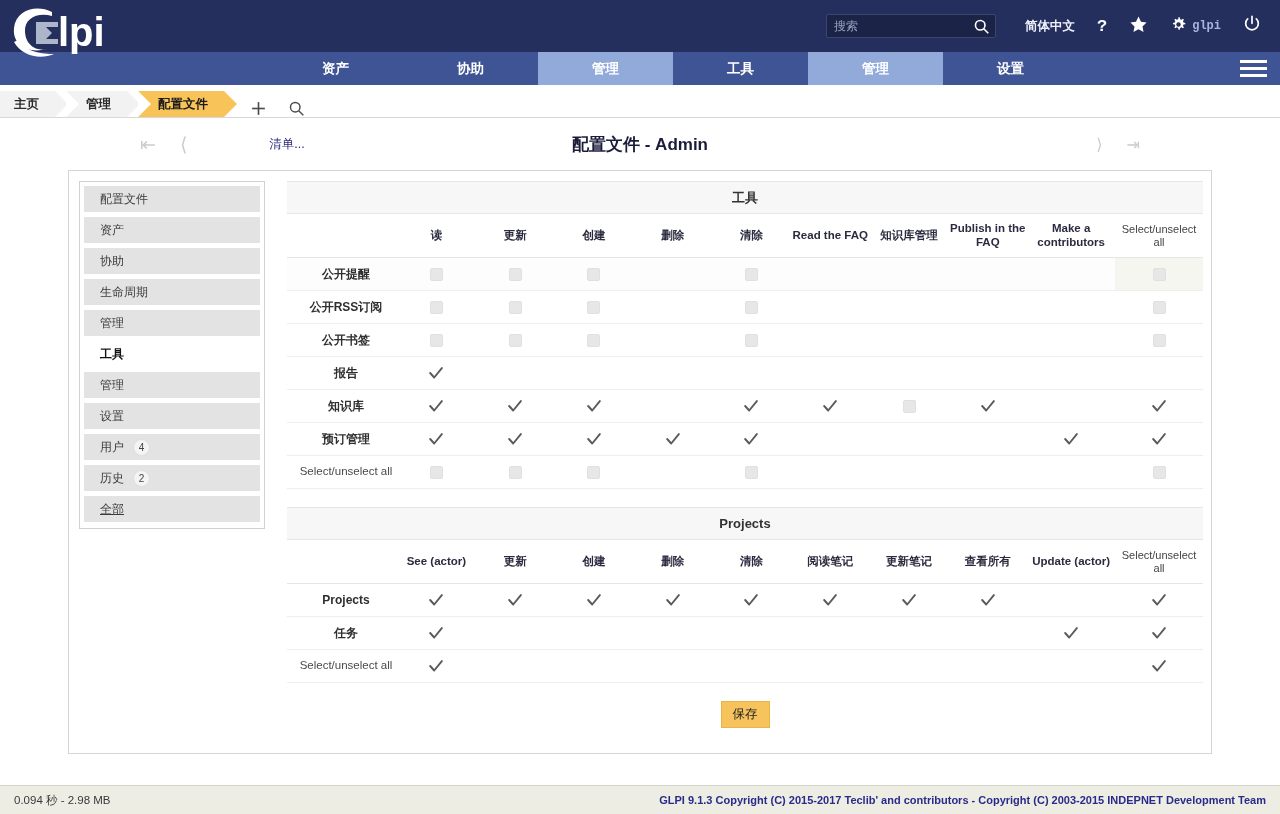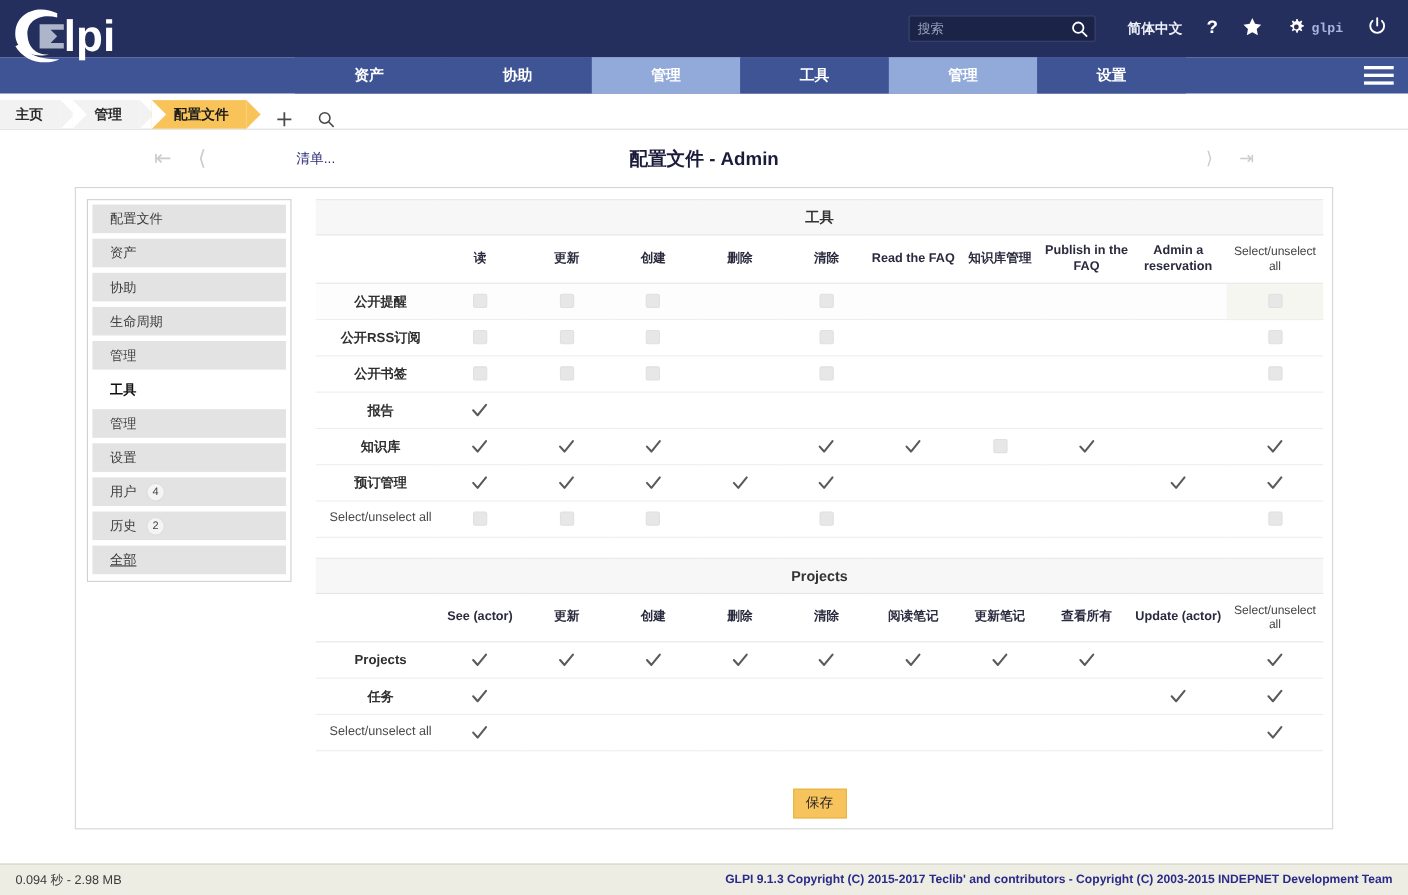--- a/index.html
+++ b/index.html
@@ -172,21 +172,20 @@
     border:1px solid #e0e0e0; border-radius:2px; cursor:pointer;
     vertical-align:middle;
   }
   .chk { display:inline-block; width:18px; height:18px; vertical-align:middle; }
 
   .saverow { text-align:center; padding-top:18px; }
   .save-btn {
     display:inline-block; background:#f6c35c; color:#1f1f1f; font-size:12.5px;
     padding:4px 11px; border:1px solid #e8b443; cursor:pointer;
     font-family:"Liberation Sans", sans-serif;
-    margin-top:16px;
   }
 
   
   .footer {
     position:absolute; left:0; right:0; bottom:0; height:29px;
     background:#eeede4; border-top:1px solid #d4d3c8;
     display:flex; align-items:center; padding:0 14px;
   }
   .foot-left { font-size:11.5px; color:#3a3a3a; }
   .foot-right {
@@ -390,21 +389,21 @@
           <tr class="col-head">
             <th class="first"></th>
             <th class="">读</th>
             <th class="">更新</th>
             <th class="">创建</th>
             <th class="">删除</th>
             <th class="">清除</th>
             <th class="">Read the FAQ</th>
             <th class="">知识库管理</th>
             <th class="">Publish in the FAQ</th>
-            <th class="">Admin a reservation</th>
+            <th class="">Make a contributors</th>
             <th class="lite">Select/unselect all</th>
           </tr>
           <tr class="drow hi">
             <td class="rowlabel hirow">公开提醒</td>
             <td class="hirow"><span class="cb"></span></td>
             <td class="hirow"><span class="cb"></span></td>
             <td class="hirow"><span class="cb"></span></td>
             <td class="hirow"></td>
             <td class="hirow"><span class="cb"></span></td>
             <td class="hirow"></td>

